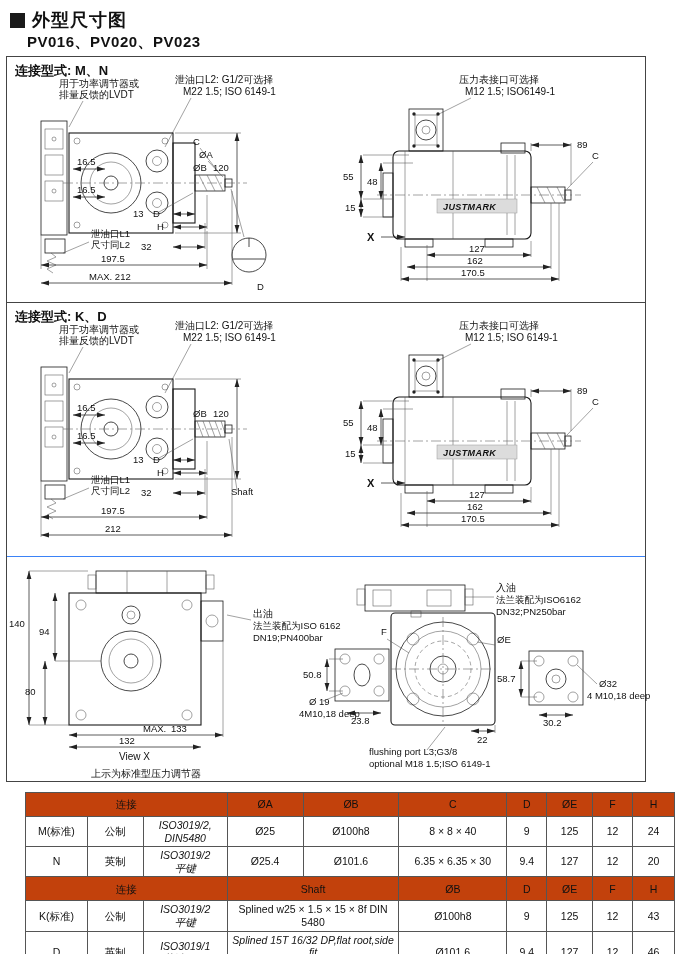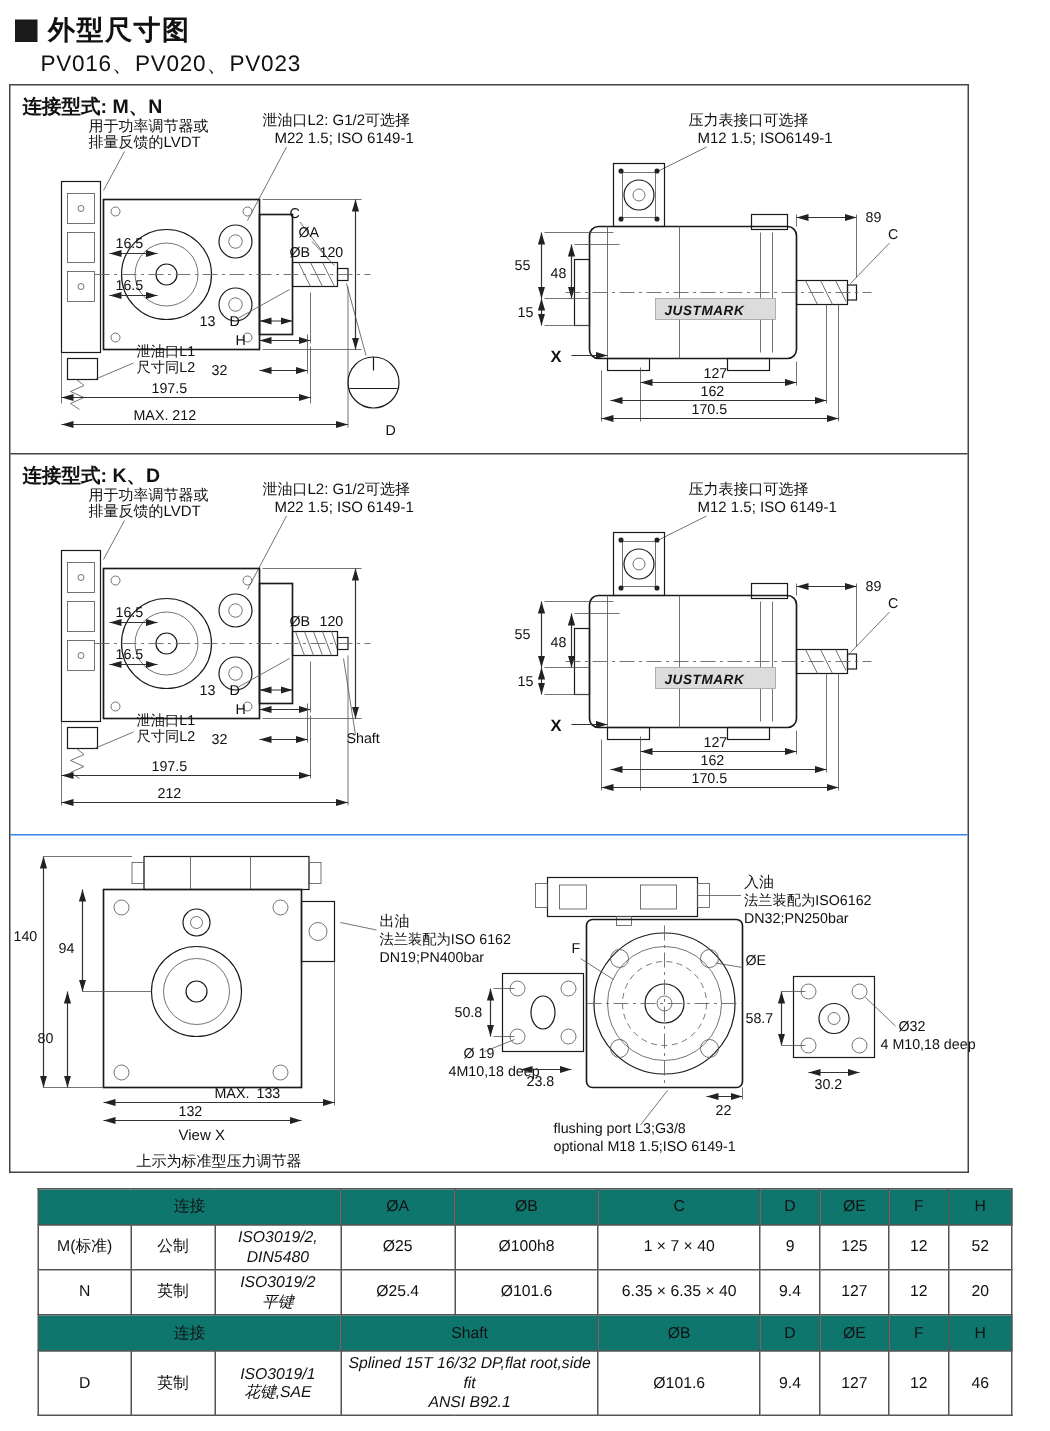--- a/index.html
+++ b/index.html
@@ -1,40 +1,40 @@
 <!DOCTYPE html>
 <html><head>
 <meta charset="utf-8">
 <style>
   * { margin:0; padding:0; box-sizing:border-box; }
   html,body { background:#fff; }
   body { width:700px; height:954px; position:relative; font-family:"Liberation Sans","DejaVu Sans",sans-serif; color:#111; overflow:hidden; }
   .hdr-row { position:absolute; left:10px; top:8px; display:flex; align-items:center; gap:7px; }
   .sq { width:15px; height:15px; background:#1a1a1a; }
   .title { font-size:18px; font-weight:bold; letter-spacing:1px; }
-  .subtitle { position:absolute; left:27px; top:33px; font-size:15px; font-weight:normal; letter-spacing:0.5px; }
+  .subtitle { position:absolute; left:27px; top:33px; font-size:15px; font-weight:bold; letter-spacing:0.5px; }
   .main-box { position:absolute; left:6px; top:56px; width:640px; height:726px; border:1px solid #444; background:#fff; }
   .sec { position:relative; width:100%; }
   .sec-mn { height:246px; border-bottom:1px solid #444; }
   .sec-kd { height:254px; border-bottom:1px solid #3b82f6; }
   .sec-bottom { height:224px; }
   .sec-label { position:absolute; left:8px; top:5px; font-size:13px; font-weight:bold; z-index:2; }
   .sec svg { position:absolute; left:0; top:0; }
   svg text { font-family:"Liberation Sans","DejaVu Sans",sans-serif; fill:#111; }
   .t9 { font-size:9.5px; } .t10 { font-size:10px; } .t11 { font-size:11px; font-weight:bold; }
   .brand { font-size:9px; font-weight:bold; font-style:italic; letter-spacing:0.4px; }
   .ol  { fill:none; stroke:#1a1a1a; stroke-width:1.1; }
   .ol2 { fill:none; stroke:#1a1a1a; stroke-width:0.8; }
   .dim { fill:none; stroke:#333; stroke-width:0.8; }
   .thin{ fill:none; stroke:#555; stroke-width:0.55; }
   .cl  { fill:none; stroke:#666; stroke-width:0.6; stroke-dasharray:10 3 2 3; }
   .dash{ fill:none; stroke:#666; stroke-width:0.6; stroke-dasharray:4 3; }
   .spec-table { position:absolute; left:25px; top:792px; width:650px; border-collapse:collapse; font-size:10.5px; line-height:1.2; text-align:center; }
   .spec-table td { border:1px solid #555; padding:2px 2px; height:24px; vertical-align:middle; }
-  .spec-table .hd { background:#0f766e; }
+  .spec-table .hd { background:#c2410c; }
   .pre { white-space:pre-line;font-style:italic; }
 </style>
 </head>
 <body>
 
 <svg width="0" height="0" style="position:absolute">
   <defs>
     <marker id="aE" markerWidth="9" markerHeight="7" refX="8" refY="3" orient="auto" markerUnits="userSpaceOnUse">
         <path d="M0,0.6 L8,3 L0,5.4 Z" fill="#222"></path>
       </marker>
@@ -460,47 +460,59 @@
     <td class="hd">F</td>
     <td class="hd">H</td>
   </tr>
   <tr>
     <td>M(标准)</td>
     <td>公制</td>
     <td class="pre">ISO3019/2,
 DIN5480</td>
     <td>Ø25</td>
     <td>Ø100h8</td>
-    <td>1 × 7 × 40</td>
+    <td>8 × 8 × 40</td>
     <td>9</td>
     <td>125</td>
     <td>12</td>
-    <td>52</td>
+    <td>24</td>
   </tr>
   <tr>
     <td>N</td>
     <td>英制</td>
     <td class="pre">ISO3019/2
 平键</td>
     <td>Ø25.4</td>
     <td>Ø101.6</td>
-    <td>6.35 × 6.35 × 40</td>
+    <td>6.35 × 6.35 × 30</td>
     <td>9.4</td>
     <td>127</td>
     <td>12</td>
     <td>20</td>
   </tr>
   <tr>
     <td class="hd" colspan="3">连接</td>
     <td class="hd" colspan="2">Shaft</td>
     <td class="hd">ØB</td>
     <td class="hd">D</td>
     <td class="hd">ØE</td>
     <td class="hd">F</td>
     <td class="hd">H</td>
+  </tr>
+  <tr>
+    <td>K(标准)</td>
+    <td>公制</td>
+    <td class="pre">ISO3019/2
+平键</td>
+    <td colspan="2">Splined w25 × 1.5 × 15 × 8f DIN 5480</td>
+    <td>Ø100h8</td>
+    <td>9</td>
+    <td>125</td>
+    <td>12</td>
+    <td>43</td>
   </tr>
   <tr>
     <td>D</td>
     <td>英制</td>
     <td class="pre">ISO3019/1
 花键,SAE</td>
     <td colspan="2" class="pre">Splined 15T 16/32 DP,flat root,side fit
 ANSI B92.1</td>
     <td>Ø101.6</td>
     <td>9.4</td>

